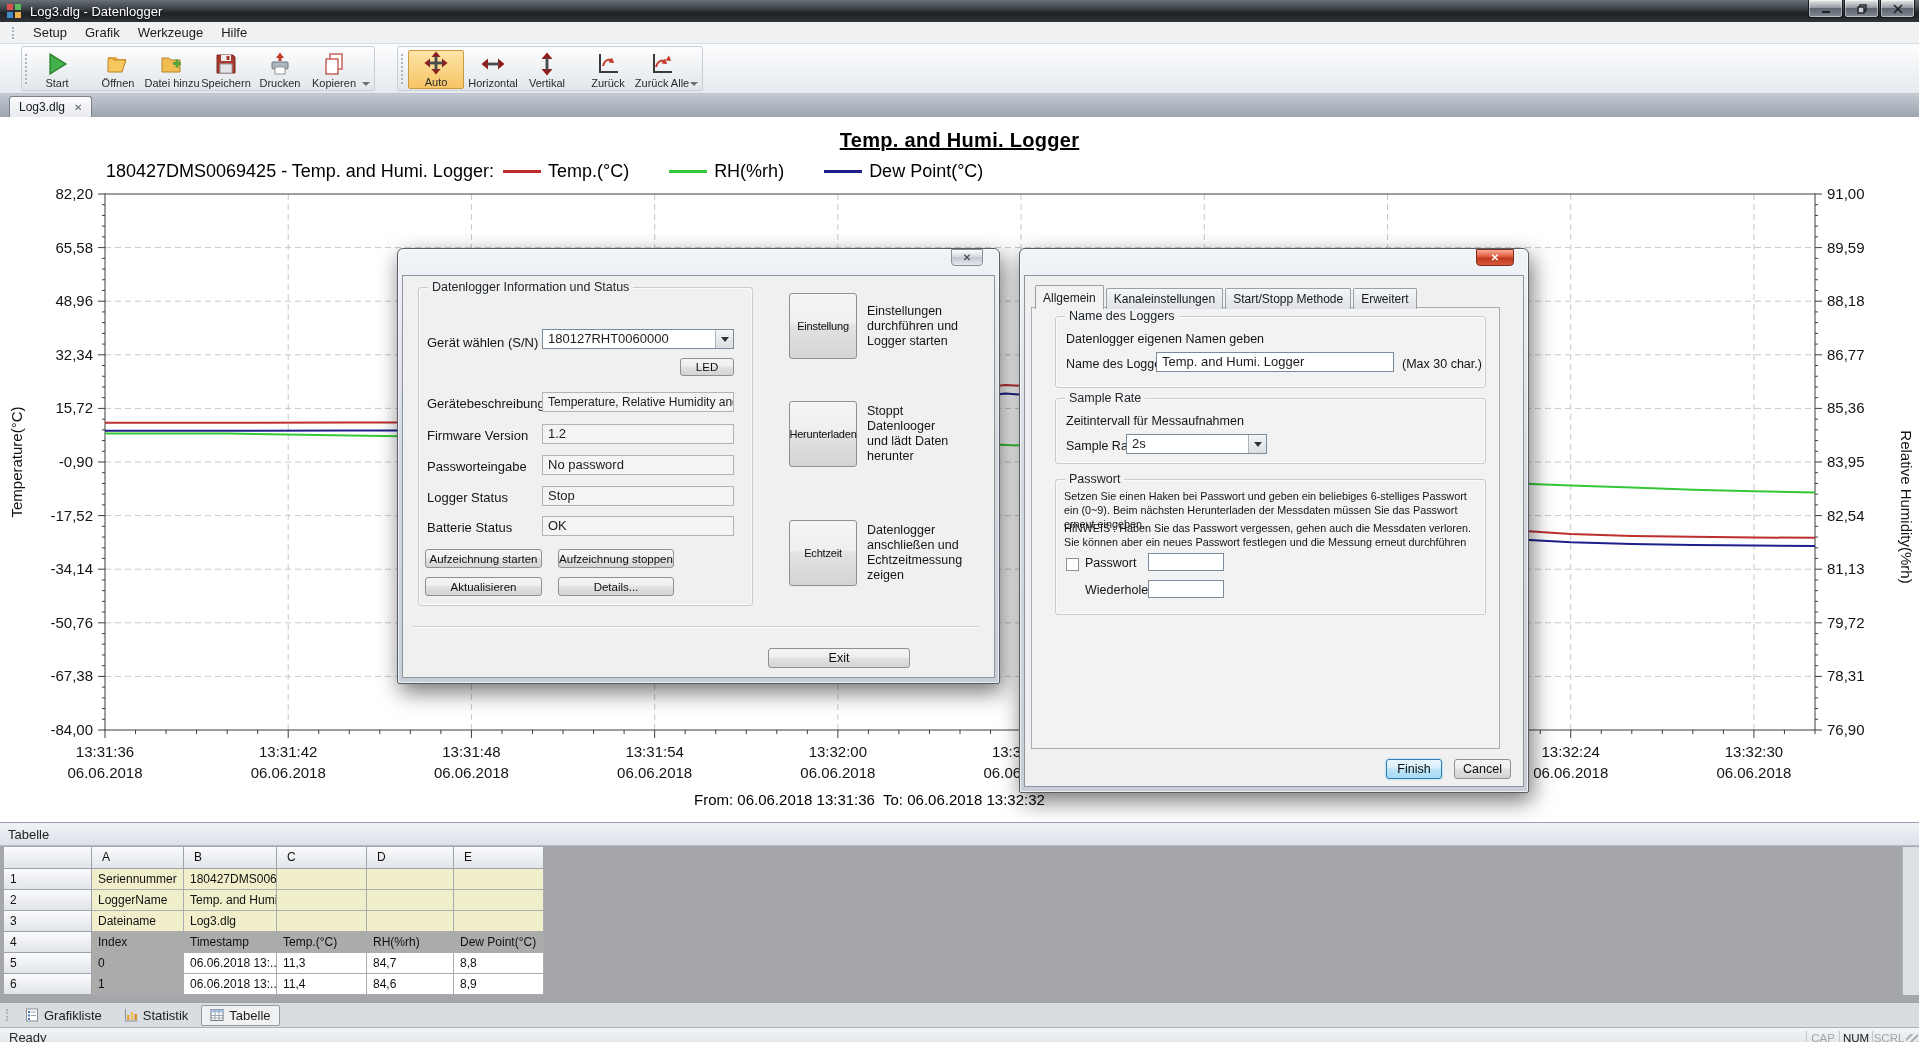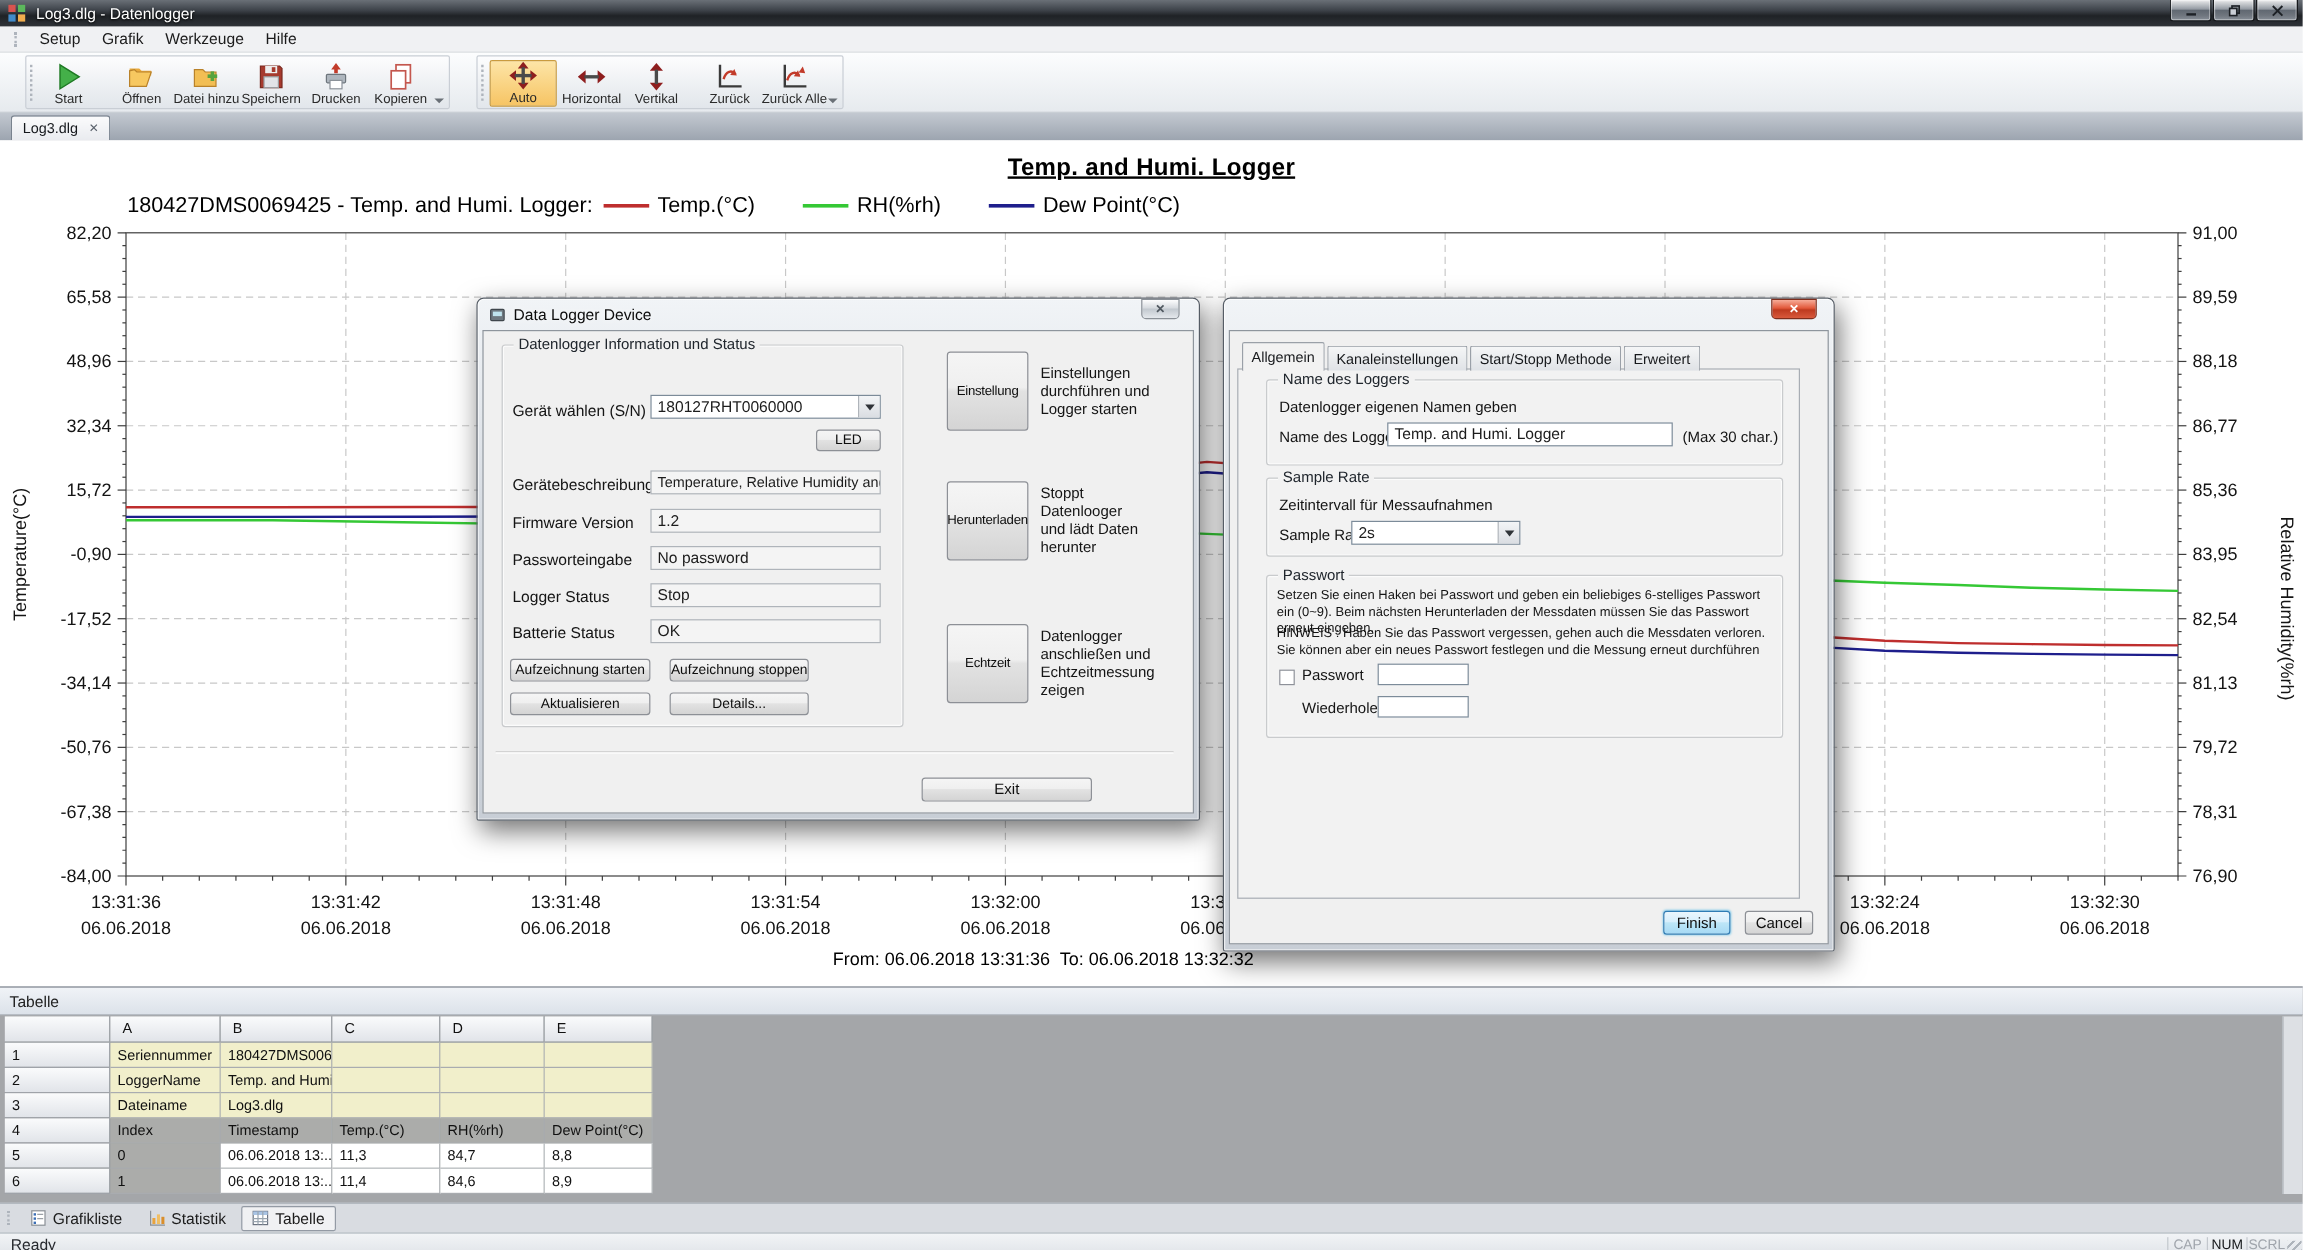--- a/index.html
+++ b/index.html
@@ -678,27 +678,20 @@
     <span>Ready</span>
     <div class="indicators" id="indicators">
         <div class="ind off">CAP</div>
         <div class="ind on">NUM</div>
         <div class="ind off">SCRL</div>
       </div>
     <div class="grip"></div>
   </div>
 
   <div class="dialog" id="dlg-device">
-    <div class="dlg-title">
-      <span class="dlg-ico"><svg viewBox="0 0 16 16">
-            <rect x="2" y="3" width="12" height="10" rx="1" fill="#6E7880" stroke="#3F464C"></rect>
-            <rect x="4" y="5" width="8" height="4" fill="#BFE3EE"></rect>
-          </svg></span>
-      <span>Data Logger Device</span>
-    </div>
     <div class="close-btn close-gray" id="dd-close">✕</div>
     <div class="dlg-client">
       <div class="grp" id="dd-grp">
         <span class="grp-cap">Datenlogger Information und Status</span>
         <span class="lbl" id="dd-l-geraet">Gerät wählen (S/N)</span>
         <div class="field white combo" id="dd-combo">
           <span>180127RHT0060000</span>
           <span class="combo-arrow">
               <i class="tri"></i>
             </span>

